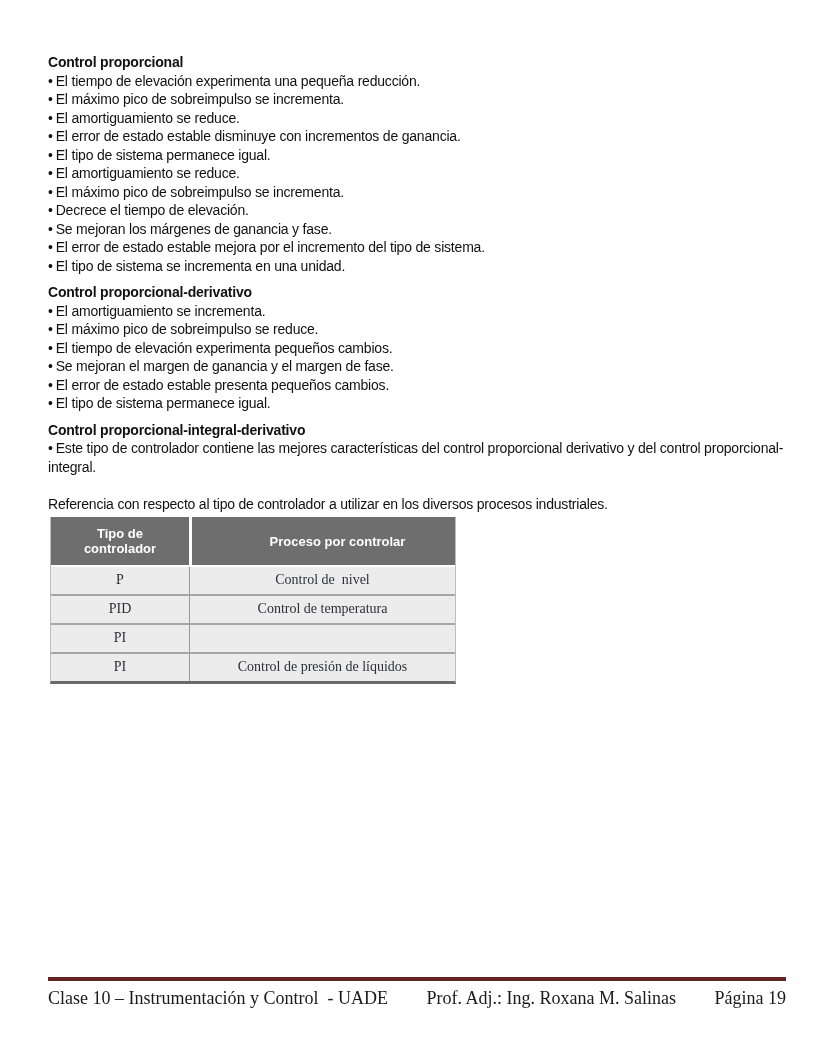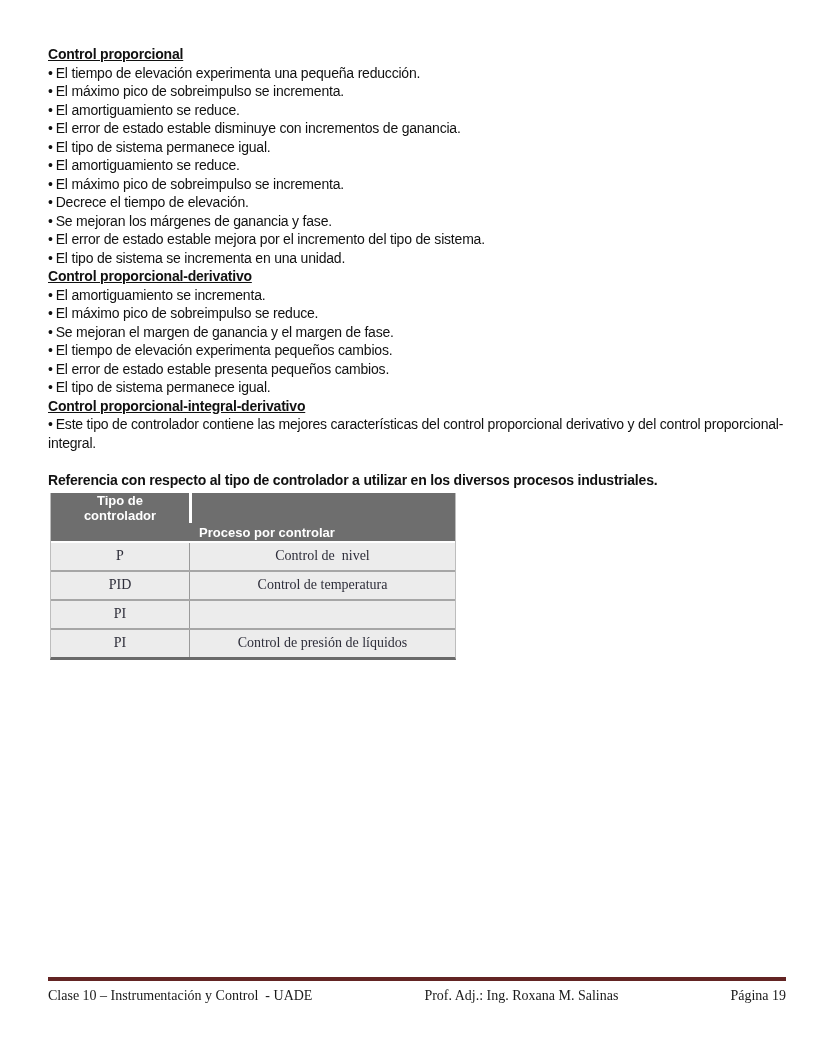--- a/index.html
+++ b/index.html
@@ -16,39 +16,38 @@
     font-size:14px; line-height:18.5px; letter-spacing:-0.2px;
   }
   .title-highlight {
     background:#e4e1ee;
     border-bottom:1px solid #2b2b2b;
     font-weight:bold; font-size:14.5px;
     line-height:19px;
   }
   .section-heading {
     font-weight:bold;
-    text-decoration:underline;
+    margin-top:8px;
   }
   .bullet-line { }
   .bullet-dot { margin-right:3px; }
   .spacer { height:18.5px; }
-  .reference-heading { font-weight:bold; }
+  .reference-heading { font-weight:normal; }
 
   
   .ref-table {
     margin-top:4px; margin-left:2px; width:404px;
     border-left:1px solid #bdbdbd; border-right:1px solid #bdbdbd;
     border-bottom:3px solid #6a6a6a;
     letter-spacing:0;
   }
   .t-head {
     display:flex; background:#6e6e6e; height:48px;
     color:#ffffff; font-weight:bold; font-size:13px; line-height:15px;
     margin-bottom:2px;
-    flex-direction:column;
   }
   .t-head .c1 {
     width:138px; border-right:3px solid #ffffff;
     display:flex; align-items:center; justify-content:center;
     text-align:center; white-space:pre-line;
   }
   .t-head .c2 {
     flex:1; display:flex; align-items:center; justify-content:center;padding-left:28px;
   }
   .t-row {
@@ -68,21 +67,21 @@
   }
 
   
   .footer-rule {
     position:absolute; left:48px; top:977px; width:738px; height:4px;
     background:#632423;
   }
   .footer {
     position:absolute; left:48px; top:988px; width:738px;
     display:flex; justify-content:space-between;
-    font-family:"Liberation Serif", serif; font-size:14px; color:#1a1a1a;
+    font-family:"Liberation Serif", serif; font-size:18px; color:#1a1a1a;
   }
   .footer span { white-space:pre; }
 </style>
 </head>
 <body>
 
 <div class="content">
 
   <div>
       <div class="section-heading">Control proporcional</div>
@@ -93,22 +92,22 @@
       <div class="bullet-line"><span class="bullet-dot">•</span>El tipo de sistema permanece igual.</div>
       <div class="bullet-line"><span class="bullet-dot">•</span>El amortiguamiento se reduce.</div>
       <div class="bullet-line"><span class="bullet-dot">•</span>El máximo pico de sobreimpulso se incrementa.</div>
       <div class="bullet-line"><span class="bullet-dot">•</span>Decrece el tiempo de elevación.</div>
       <div class="bullet-line"><span class="bullet-dot">•</span>Se mejoran los márgenes de ganancia y fase.</div>
       <div class="bullet-line"><span class="bullet-dot">•</span>El error de estado estable mejora por el incremento del tipo de sistema.</div>
       <div class="bullet-line"><span class="bullet-dot">•</span>El tipo de sistema se incrementa en una unidad.</div>
       <div class="section-heading">Control proporcional-derivativo</div>
       <div class="bullet-line"><span class="bullet-dot">•</span>El amortiguamiento se incrementa.</div>
       <div class="bullet-line"><span class="bullet-dot">•</span>El máximo pico de sobreimpulso se reduce.</div>
+      <div class="bullet-line"><span class="bullet-dot">•</span>El tiempo de elevación experimenta pequeños cambios.</div>
       <div class="bullet-line"><span class="bullet-dot">•</span>Se mejoran el margen de ganancia y el margen de fase.</div>
-      <div class="bullet-line"><span class="bullet-dot">•</span>El tiempo de elevación experimenta pequeños cambios.</div>
       <div class="bullet-line"><span class="bullet-dot">•</span>El error de estado estable presenta pequeños cambios.</div>
       <div class="bullet-line"><span class="bullet-dot">•</span>El tipo de sistema permanece igual.</div>
       <div class="section-heading">Control proporcional-integral-derivativo</div>
       <div class="bullet-line"><span class="bullet-dot">•</span>Este tipo de controlador contiene las mejores características del control proporcional derivativo y del control proporcional-integral.</div>
     </div>
 
   <div class="spacer"></div>
 
   <div class="reference-heading">Referencia con respecto al tipo de controlador a utilizar en los diversos procesos industriales.</div>
 

